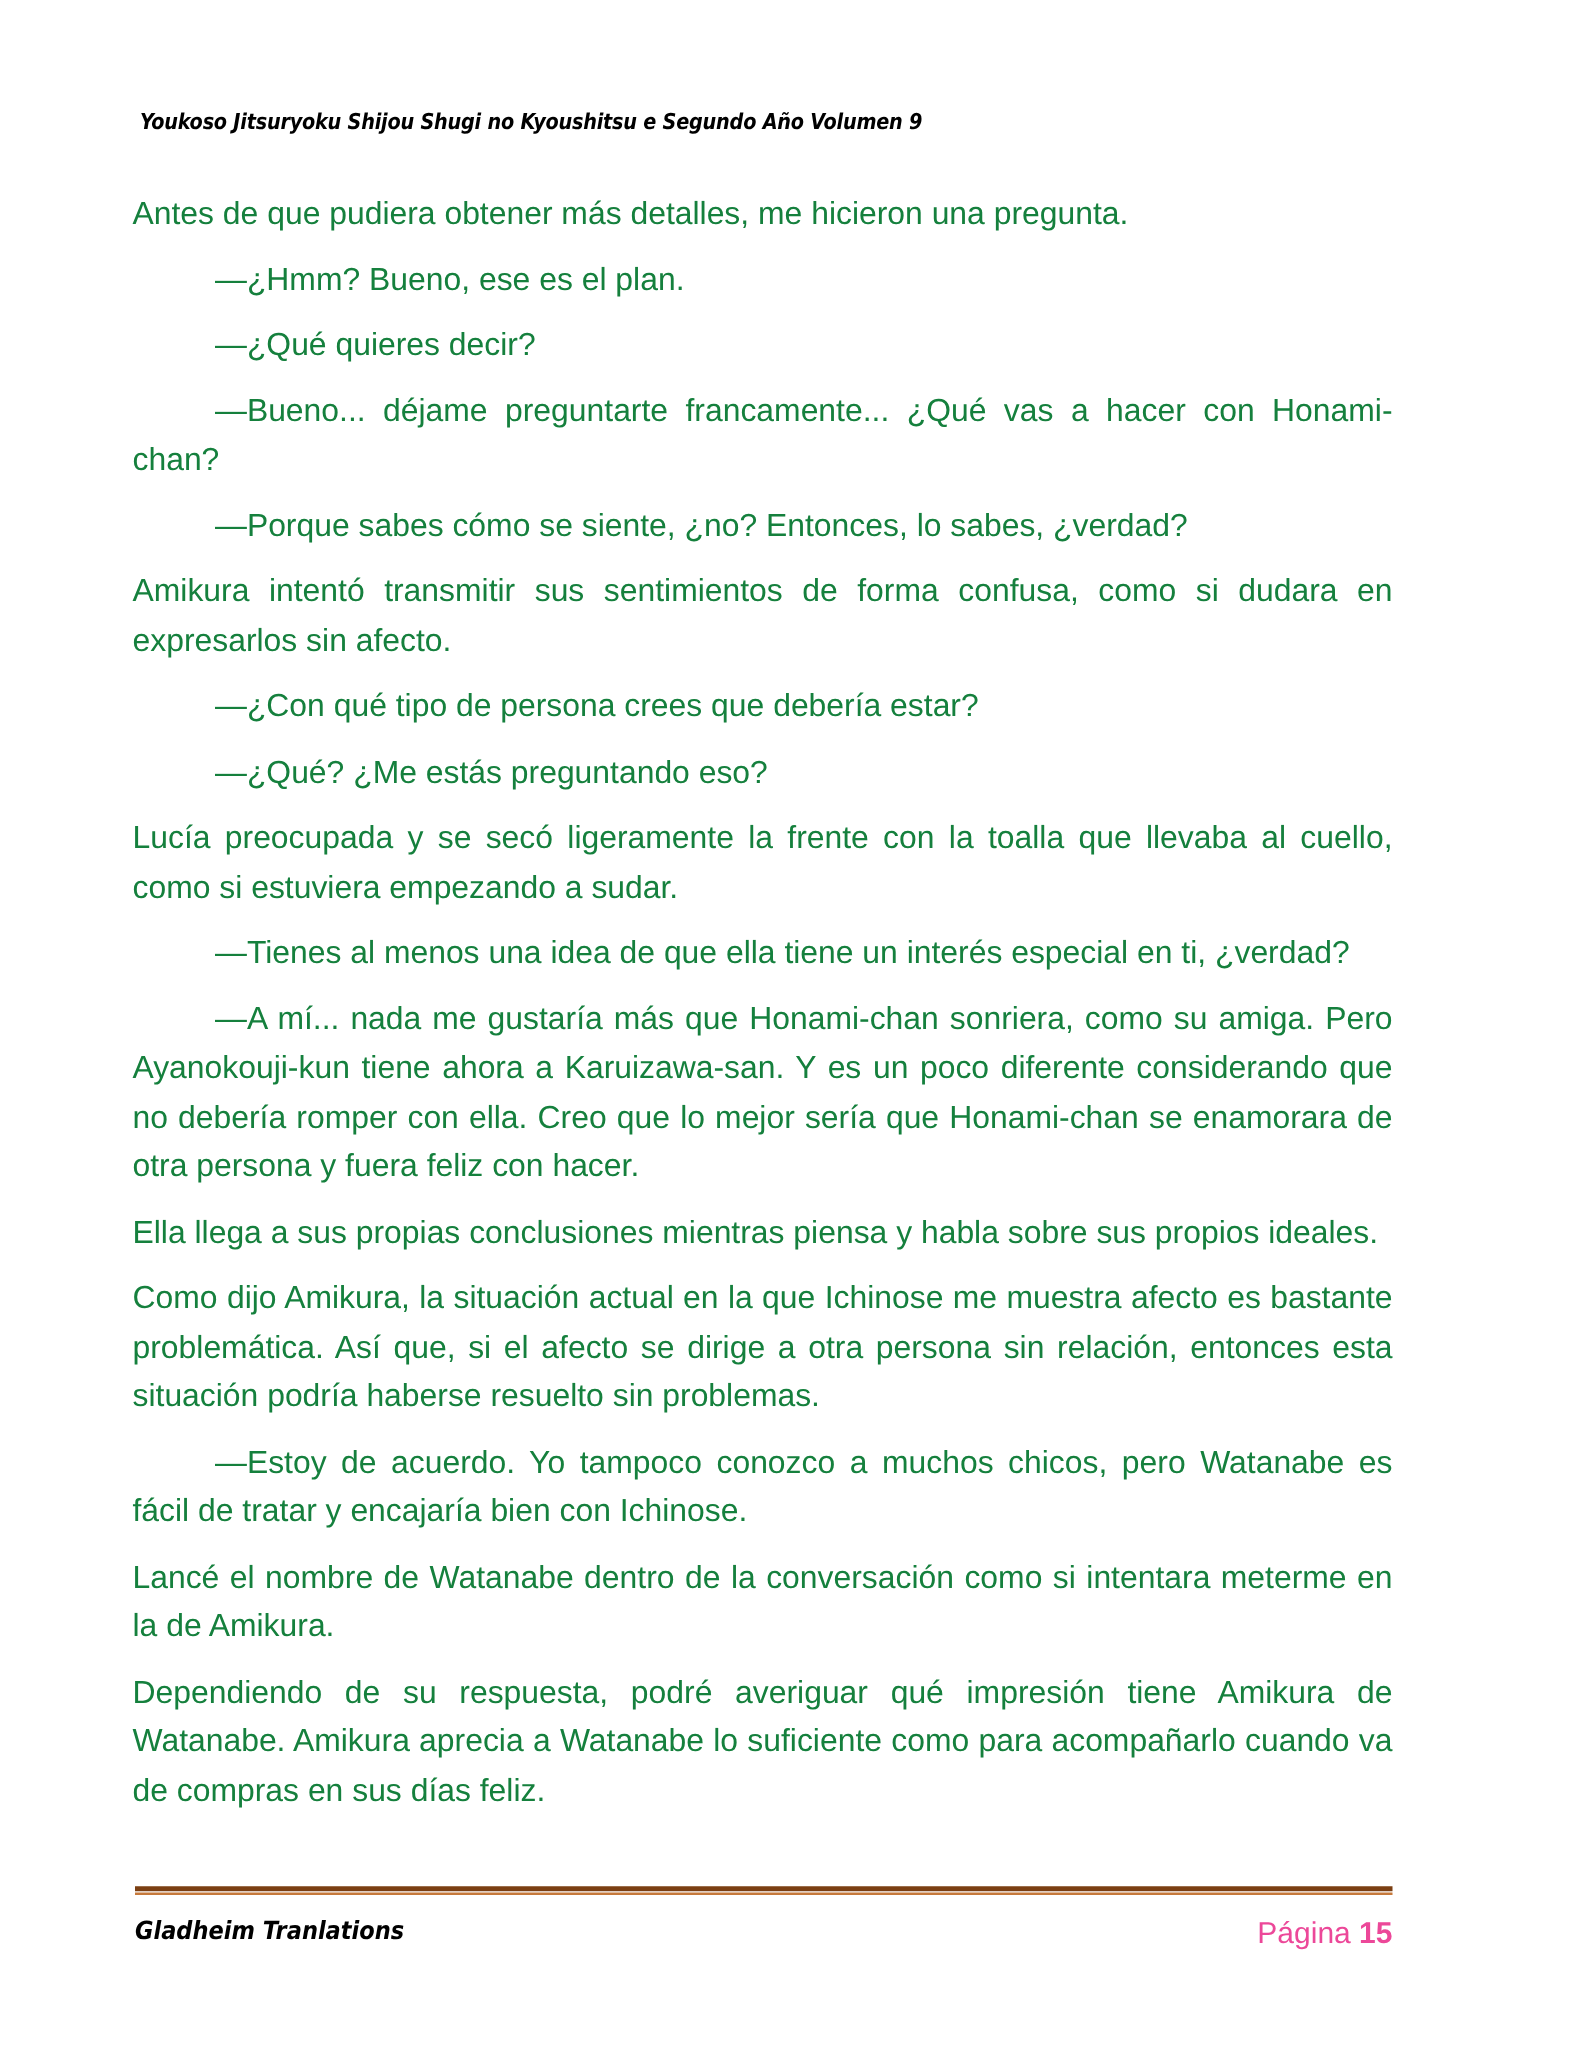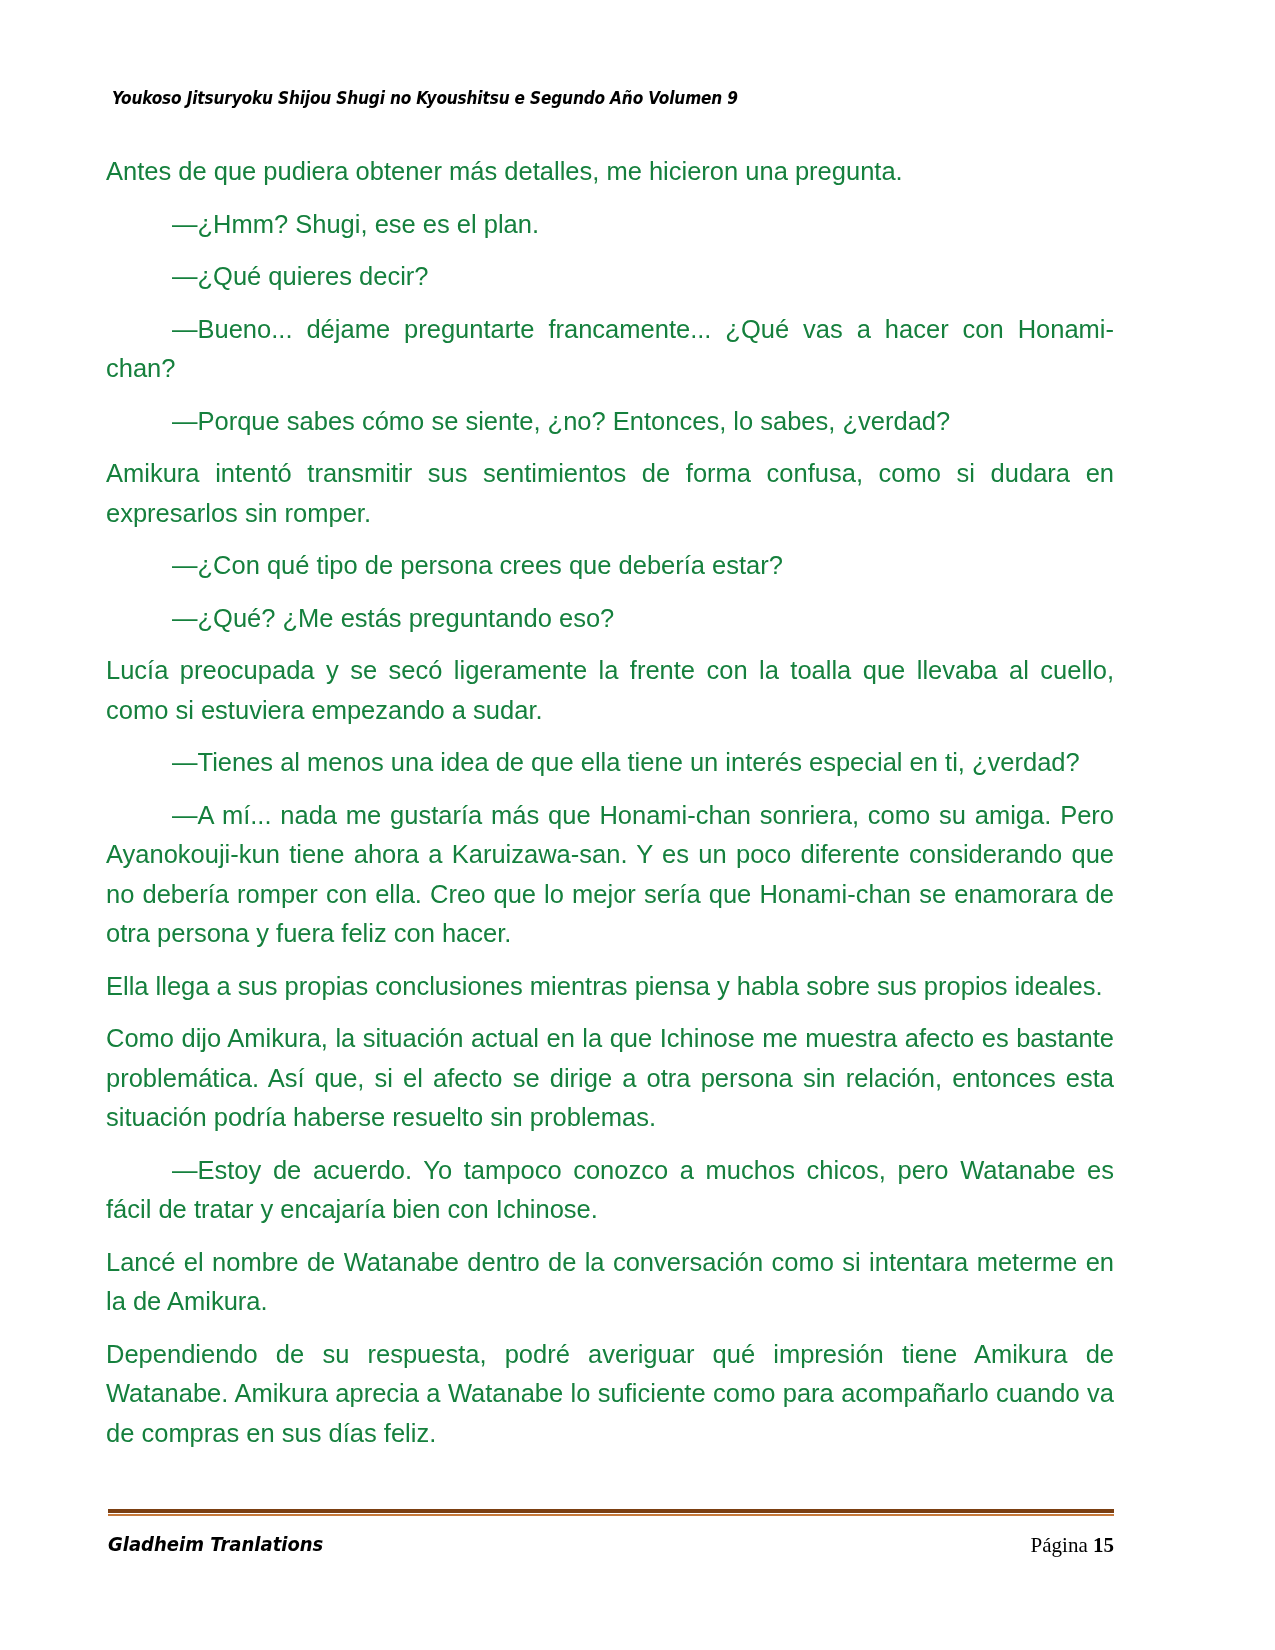--- a/index.html
+++ b/index.html
@@ -100,43 +100,43 @@
     font-size: 20px;
     transform: scaleX(0.9);
     transform-origin: left center;
     white-space: nowrap;
     color: #000;
   }
   .footer-right {
     position: absolute;
     right: 0;
     top: 5px;
-    font-family: Liberation Serif, serif;
-    font-size: 21px;
-    color: #000000;
+    font-family: Liberation Sans, sans-serif;
+    font-size: 24px;
+    color: #ec4899;
     white-space: nowrap;
   }
   .footer-right .pg-num {
     font-weight: bold;
   }
 </style>
 </head>
 <body>
 
 <div class="page">
 
   <div class="header">Youkoso Jitsuryoku Shijou Shugi no Kyoushitsu e  Segundo Año Volumen 9</div>
 
   <div class="body-col">
     <p class="para">Antes de que pudiera obtener más detalles, me hicieron una pregunta.</p>
-    <p class="para indent">—¿Hmm? Shugi, ese es el plan.</p>
+    <p class="para indent">—¿Hmm? Bueno, ese es el plan.</p>
     <p class="para indent">—¿Qué quieres decir?</p>
     <p class="para indent">—Bueno... déjame preguntarte francamente... ¿Qué vas a hacer con Honami-chan?</p>
     <p class="para indent">—Porque sabes cómo se siente, ¿no? Entonces, lo sabes, ¿verdad?</p>
-    <p class="para">Amikura intentó transmitir sus sentimientos de forma confusa, como si dudara en expresarlos sin romper.</p>
+    <p class="para">Amikura intentó transmitir sus sentimientos de forma confusa, como si dudara en expresarlos sin afecto.</p>
     <p class="para indent">—¿Con qué tipo de persona crees que debería estar?</p>
     <p class="para indent">—¿Qué? ¿Me estás preguntando eso?</p>
     <p class="para">Lucía preocupada y se secó ligeramente la frente con la toalla que llevaba al cuello, como si estuviera empezando a sudar.</p>
     <p class="para indent">—Tienes al menos una idea de que ella tiene un interés especial en ti, ¿verdad?</p>
     <p class="para indent">—A mí... nada me gustaría más que Honami-chan sonriera, como su amiga. Pero Ayanokouji-kun tiene ahora a Karuizawa-san. Y es un poco diferente considerando que no debería romper con ella. Creo que lo mejor sería que Honami-chan se enamorara de otra persona y fuera feliz con hacer.</p>
     <p class="para">Ella llega a sus propias conclusiones mientras piensa y habla sobre sus propios ideales.</p>
     <p class="para">Como dijo Amikura, la situación actual en la que Ichinose me muestra afecto es bastante problemática. Así que, si el afecto se dirige a otra persona sin relación, entonces esta situación podría haberse resuelto sin problemas.</p>
     <p class="para indent">—Estoy de acuerdo. Yo tampoco conozco a muchos chicos, pero Watanabe es fácil de tratar y encajaría bien con Ichinose.</p>
     <p class="para">Lancé el nombre de Watanabe dentro de la conversación como si intentara meterme en la de Amikura.</p>
     <p class="para">Dependiendo de su respuesta, podré averiguar qué impresión tiene Amikura de Watanabe. Amikura aprecia a Watanabe lo suficiente como para acompañarlo cuando va de compras en sus días feliz.</p>

